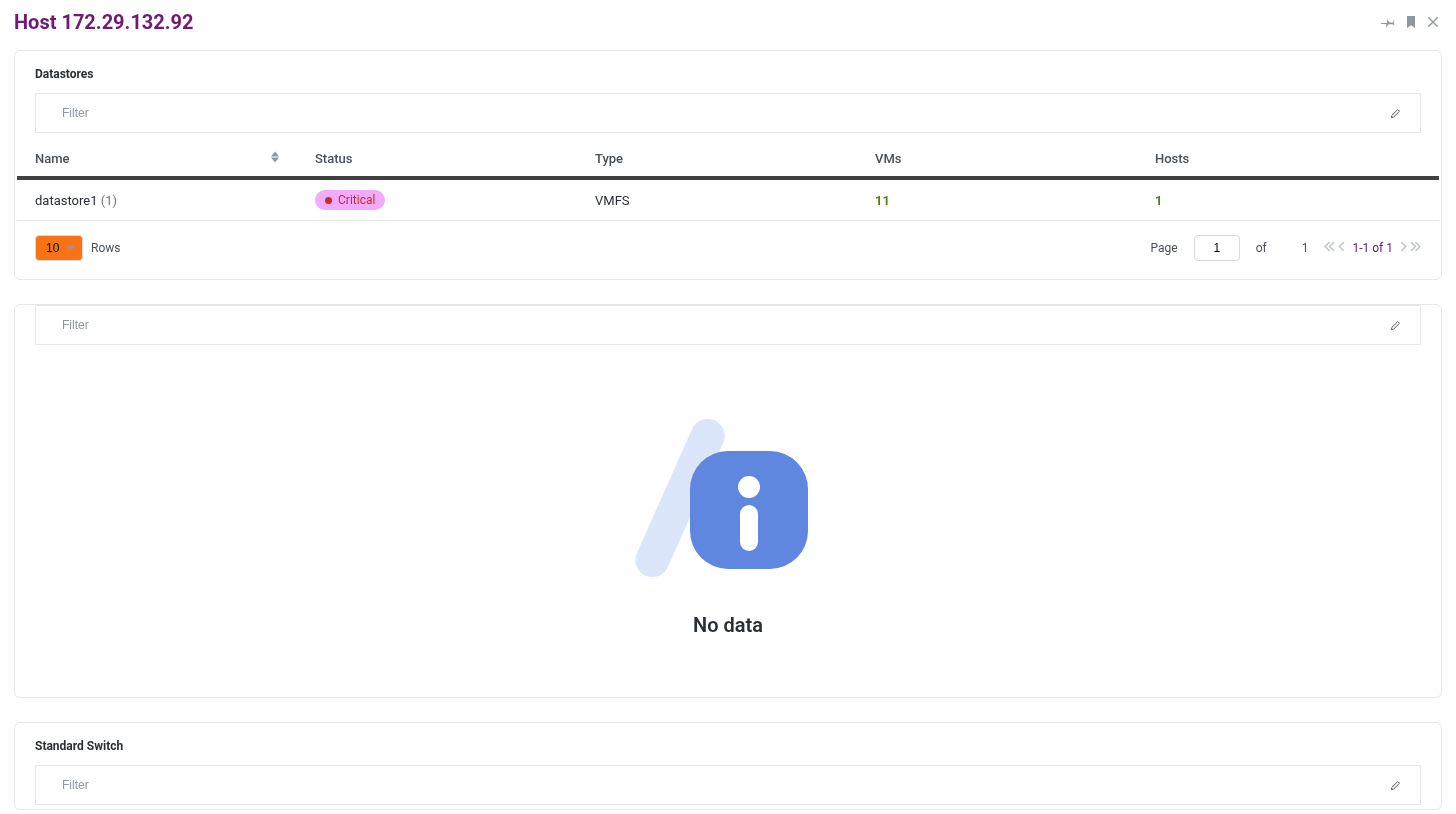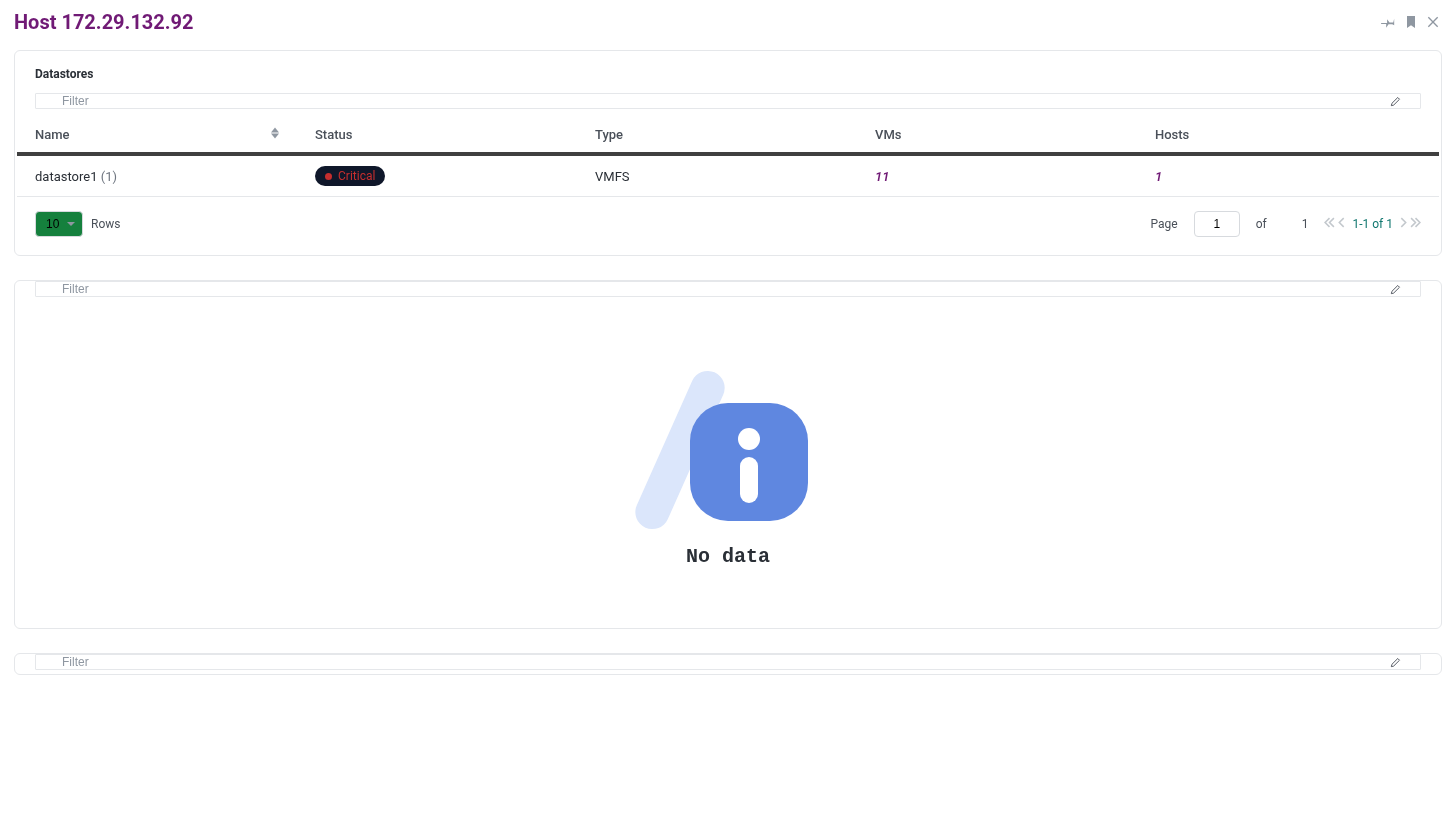--- a/index.html
+++ b/index.html
@@ -49,21 +49,21 @@
       margin: 0 20px 8px 20px;
       display: flex;
       align-items: stretch;
     }
     .filter-input-wrap {
       flex: 1;
       display: flex;
       align-items: center;
       border: 1px solid #e5e7ea;
       border-radius: 1px;
-      height: 16px;
+      height: 40px;
       padding: 0 10px 0 26px;
       position: relative;
     }
     .filter-input {
       flex: 1;
       border: none;
       outline: none;
       font-size: 12px;
       color: #4a5059;
       background: transparent;
@@ -96,46 +96,46 @@
     .sort-icons {
       display: inline-flex; flex-direction: column; margin-left: 6px; vertical-align: middle;
       line-height: 0;
     }
     .sort-icons svg { width: 8px; height: 6px; fill: #8f97a1; }
     table.data tbody td {
       border-bottom: 1px solid #e5e7ea;
       color: #2a2f36;
     }
     .muted-count { color: #6f7680; }
-    .link { color: #701a75; font-weight: 600; cursor: pointer; font-style: italic; }
+    .link { color: #4d7c0f; font-weight: 600; cursor: pointer; }
 
     .badge {
       display: inline-flex; align-items: center; gap: 6px;
-      background: #0f172a;
+      background: #f0abfc;
       color: #c62e2e;
       border-radius: 12px;
       padding: 3px 10px;
       font-size: 12px;
     }
     .badge .dot { width: 7px; height: 7px; border-radius: 50%; background: #c62e2e; }
 
     .table-footer {
       display: flex; align-items: center; justify-content: space-between;
       padding: 14px 20px 18px 20px;
       font-size: 12px;
       color: #4a5059;
     }
     .rows-group { display: flex; align-items: center; gap: 8px; }
     .select {
       border: 1px solid #d7dade;
       border-radius: 4px;
       height: 26px;
       padding: 0 22px 0 10px;
       font-size: 12px;
-      background: #15803d;
+      background: #f97316;
       appearance: none;
       position: relative;
     }
     .select-wrap { position: relative; display: inline-block; }
     .select-wrap::after {
       content: "";
       position: absolute; right: 8px; top: 50%;
       width: 0; height: 0;
       border-left: 4px solid transparent;
       border-right: 4px solid transparent;
@@ -145,28 +145,28 @@
     .pager { display: flex; align-items: center; gap: 16px; }
     .page-input {
       width: 46px; height: 26px;
       border: 1px solid #d7dade;
       border-radius: 4px;
       text-align: center;
       font-size: 12px;
     }
     .nav-icons { display: flex; align-items: center; gap: 1px; color: #c3c8cd; }
     .nav-icons svg { width: 11px; height: 11px; fill: currentColor; }
-    .range-txt { margin: 0 4px; color: #0f766e; }
+    .range-txt { margin: 0 4px; color: #4c1d95; }
 
     .empty {
       display: flex; flex-direction: column; align-items: center; justify-content: center;
       padding: 40px 0 60px 0;
     }
     .empty-illus { width: 220px; height: 200px; }
-    .empty-title { font-size: 20px; font-weight: 600; color: #2a2f36; font-family: Liberation Mono, monospace; }
+    .empty-title { margin-top: 20px; font-size: 20px; font-weight: 600; color: #2a2f36; }
 
     .th-name { width: 280px; }
     .th-status { width: 280px; }
     .th-type { width: 280px; }
     .th-vms { width: 280px; }
   </style>
 </head>
 <body>
 
 <div class="page">
@@ -299,20 +299,23 @@
         <rect x="152" y="118" width="30" height="52" rx="15" fill="#dbe6fb" transform="rotate(24 167 144)"></rect>
         <rect x="72" y="58" width="118" height="118" rx="38" fill="#5f87e0"></rect>
         <circle cx="131" cy="94" r="11" fill="#fff"></circle>
         <rect x="122" y="112" width="18" height="46" rx="9" fill="#fff"></rect>
       </svg>
       <div class="empty-title">No data</div>
     </div>
   </div>
 
   <div class="card" style="margin-bottom:0;">
+    <div class="card-header">
+      <div class="card-title">Standard Switch</div>
+    </div>
     <div class="filter-row" style="margin-bottom:4px;">
       <div class="filter-input-wrap">
         <input class="filter-input" type="text" placeholder="Filter" style="">
         <span class="filter-edit">
           <svg viewBox="0 0 24 24">
               <path d="M4 20l4-1 10-10-3-3L5 16l-1 4z"></path>
             </svg>
         </span>
       </div>
     </div>

